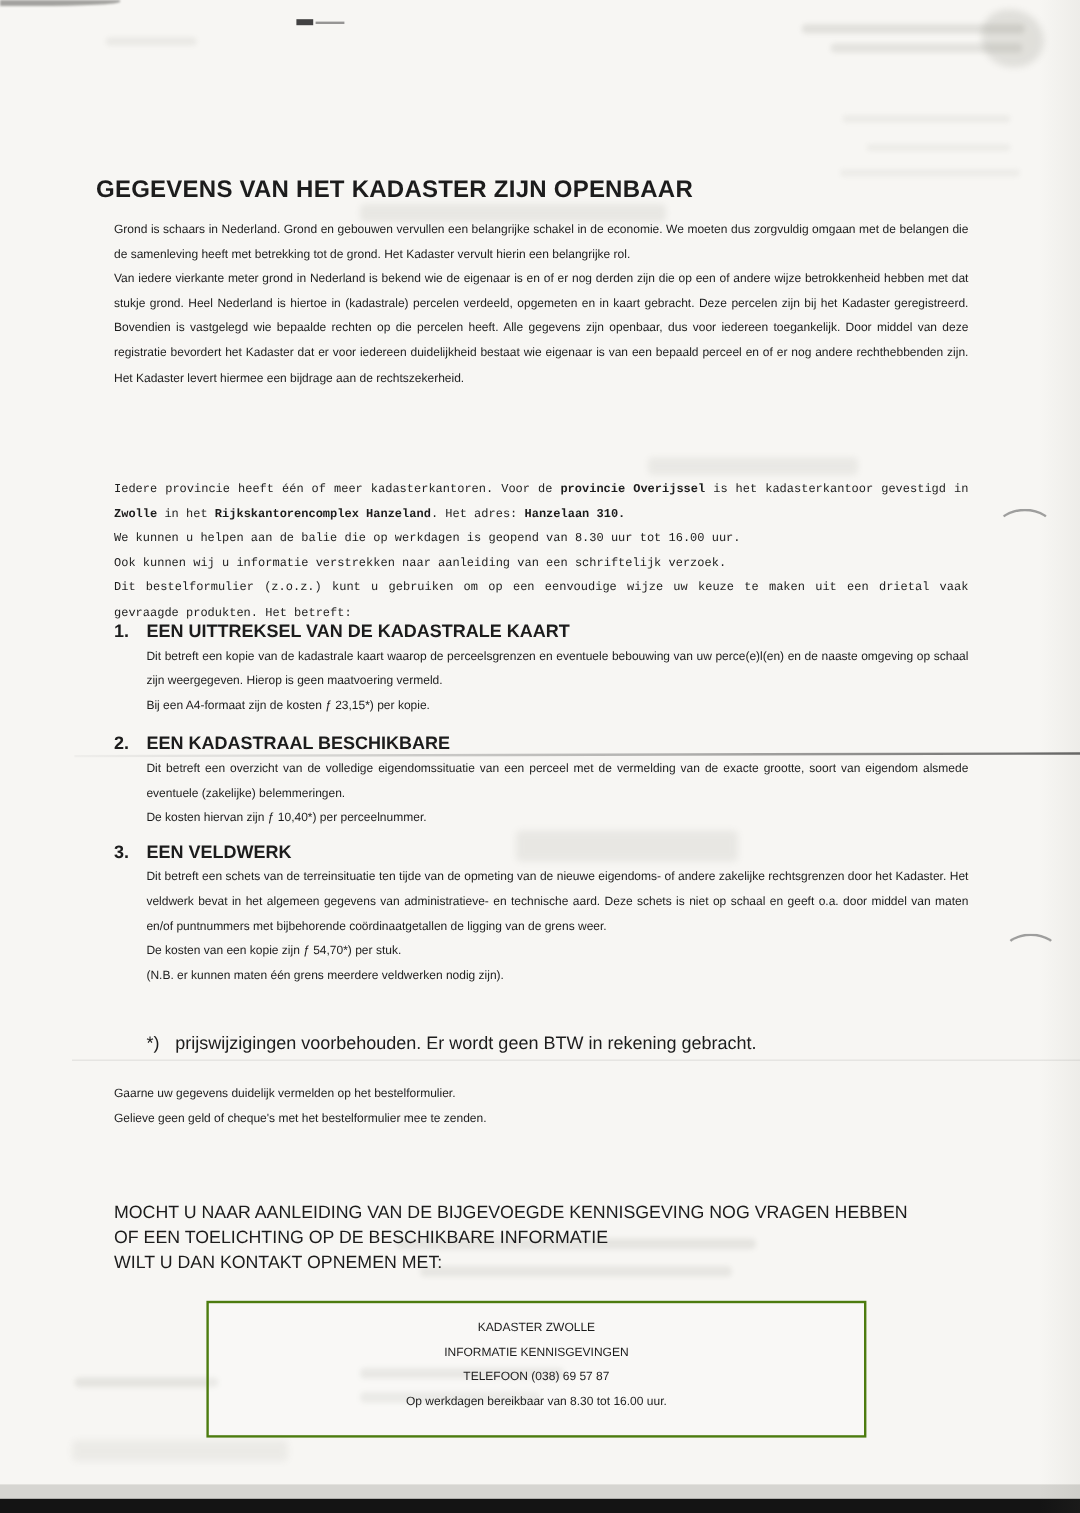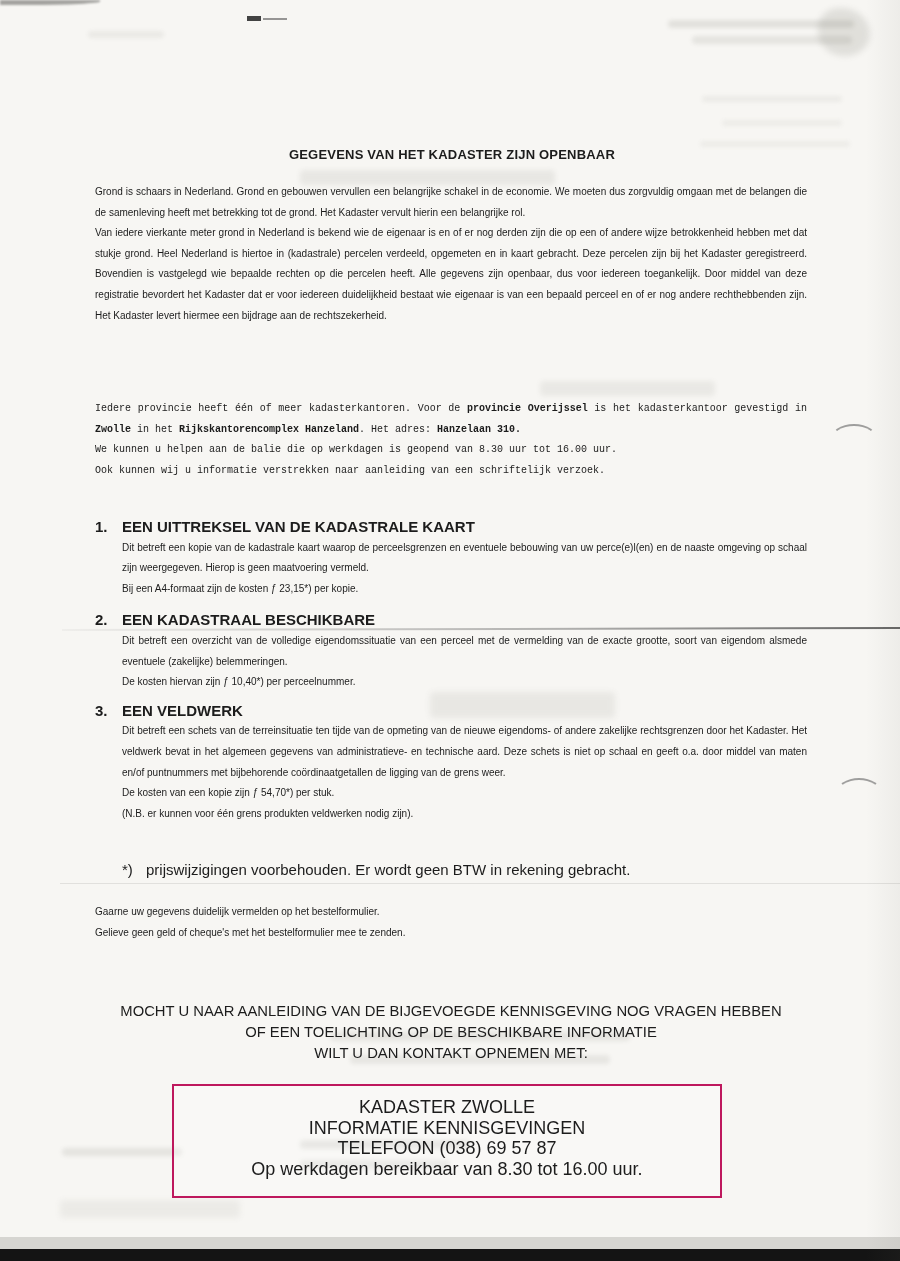--- a/index.html
+++ b/index.html
@@ -13,40 +13,40 @@
     overflow:hidden;
   }
   .page::after {
     content:''; position:absolute; right:0; top:0; width:34px; height:100%;
     background:linear-gradient(270deg, rgba(110,110,100,0.07), rgba(110,110,100,0));
     pointer-events:none;
   }
 
   
   .doc-title {
-    position:absolute; left:96px; top:147px; width:712px;
-    font-size:13px; font-weight:bold; letter-spacing:0.2px;text-align:center;
+    position:absolute; left:80px; top:147px; width:712px;
+    font-size:20px; font-weight:bold; letter-spacing:0.2px;
   }
   .intro   { position:absolute; left:95px; top:182px; width:712px; }
   .office  { position:absolute; left:95px; top:399px; width:712px;font-family:Liberation Mono, monospace; }
   .products{ position:absolute; left:95px; top:517px; width:712px; }
   .footnote{
     position:absolute; left:122px; top:860px; width:690px;
     display:grid; grid-template-columns:24px 1fr;
     font-size:15px; line-height:20.6px;
   }
   .closing { position:absolute; left:95px; top:902px; width:712px; }
   .notice  {
     position:absolute; left:95px; top:1001px; width:712px;
-    text-align:center; font-size:14.8px; line-height:21px;
+    font-size:14.8px; line-height:21px;
   }
   .contact-box {
     position:absolute; left:172px; top:1084px; width:546px; height:99px;
-    border:2px solid #be185d;
-    text-align:center; font-size:18px; line-height:20.6px;
+    border:2px solid #4d7c0f;
+    text-align:center; font-size:10px; line-height:20.6px;
     padding-top:11px; background:rgba(255,255,255,0.25);
   }
 
   p.just, .line {
     margin:0; font-size:10px; line-height:20.6px;
   }
   p.just { text-align:justify; }
 
   .product { display:grid; grid-template-columns:27px 1fr; }
   .product.m1 { margin-bottom:11px; }
@@ -99,20 +99,21 @@
 
   <div class="intro">
     <p class="just">Grond is schaars in Nederland. Grond en gebouwen vervullen een belangrijke schakel in de economie. We moeten dus zorgvuldig omgaan met de belangen die de samenleving heeft met betrekking tot de grond. Het Kadaster vervult hierin een belangrijke rol.</p>
     <p class="just">Van iedere vierkante meter grond in Nederland is bekend wie de eigenaar is en of er nog derden zijn die op een of andere wijze betrokkenheid hebben met dat stukje grond. Heel Nederland is hiertoe in (kadastrale) percelen verdeeld, opgemeten en in kaart gebracht. Deze percelen zijn bij het Kadaster geregistreerd. Bovendien is vastgelegd wie bepaalde rechten op die percelen heeft. Alle gegevens zijn openbaar, dus voor iedereen toegankelijk. Door middel van deze registratie bevordert het Kadaster dat er voor iedereen duidelijkheid bestaat wie eigenaar is van een bepaald perceel en of er nog andere rechthebbenden zijn. Het Kadaster levert hiermee een bijdrage aan de rechtszekerheid.</p>
   </div>
 
   <div class="office">
     <p class="just"><span>Iedere provincie heeft één of meer kadasterkantoren. Voor de </span><span style="font-weight: 700;">provincie Overijssel</span><span> is het kadasterkantoor gevestigd in </span><span style="font-weight: 700;">Zwolle</span><span> in het </span><span style="font-weight: 700;">Rijkskantorencomplex Hanzeland</span><span>. Het adres: </span><span style="font-weight: 700;">Hanzelaan 310.</span></p>
     <p class="just">We kunnen u helpen aan de balie die op werkdagen is geopend van 8.30 uur tot 16.00 uur.</p>
     <p class="just">Ook kunnen wij u informatie verstrekken naar aanleiding van een schriftelijk verzoek.</p>
+    <p class="just">Dit bestelformulier (z.o.z.) kunt u gebruiken om op een eenvoudige wijze uw keuze te maken uit een drietal vaak gevraagde produkten. Het betreft:</p>
   </div>
 
   <div class="products">
 
     <div class="product m1">
       <div class="p-num">1.</div>
       <div>
         <div class="p-head">EEN UITTREKSEL VAN DE KADASTRALE KAART</div>
         <p class="just">Dit betreft een kopie van de kadastrale kaart waarop de perceelsgrenzen en eventuele bebouwing van uw perce(e)l(en) en de naaste omgeving op schaal zijn weergegeven. Hierop is geen maatvoering vermeld.</p>
         <div class="line">Bij een A4-formaat zijn de kosten ƒ 23,15*) per kopie.</div>
@@ -127,21 +128,21 @@
         <div class="line">De kosten hiervan zijn ƒ 10,40*) per perceelnummer.</div>
       </div>
     </div>
 
     <div class="product">
       <div class="p-num">3.</div>
       <div>
         <div class="p-head">EEN VELDWERK</div>
         <p class="just">Dit betreft een schets van de terreinsituatie ten tijde van de opmeting van de nieuwe eigendoms- of andere zakelijke rechtsgrenzen door het Kadaster. Het veldwerk bevat in het algemeen gegevens van administratieve- en technische aard. Deze schets is niet op schaal en geeft o.a. door middel van maten en/of puntnummers met bijbehorende coördinaatgetallen de ligging van de grens weer.</p>
         <div class="line">De kosten van een kopie zijn ƒ 54,70*) per stuk.</div>
-        <div class="line">(N.B. er kunnen voor één grens produkten veldwerken nodig zijn).</div>
+        <div class="line">(N.B. er kunnen maten één grens meerdere veldwerken nodig zijn).</div>
       </div>
     </div>
 
   </div>
 
   <div class="footnote">
     <div>*)</div>
     <div>prijswijzigingen voorbehouden. Er wordt geen BTW in rekening gebracht.</div>
   </div>
 

